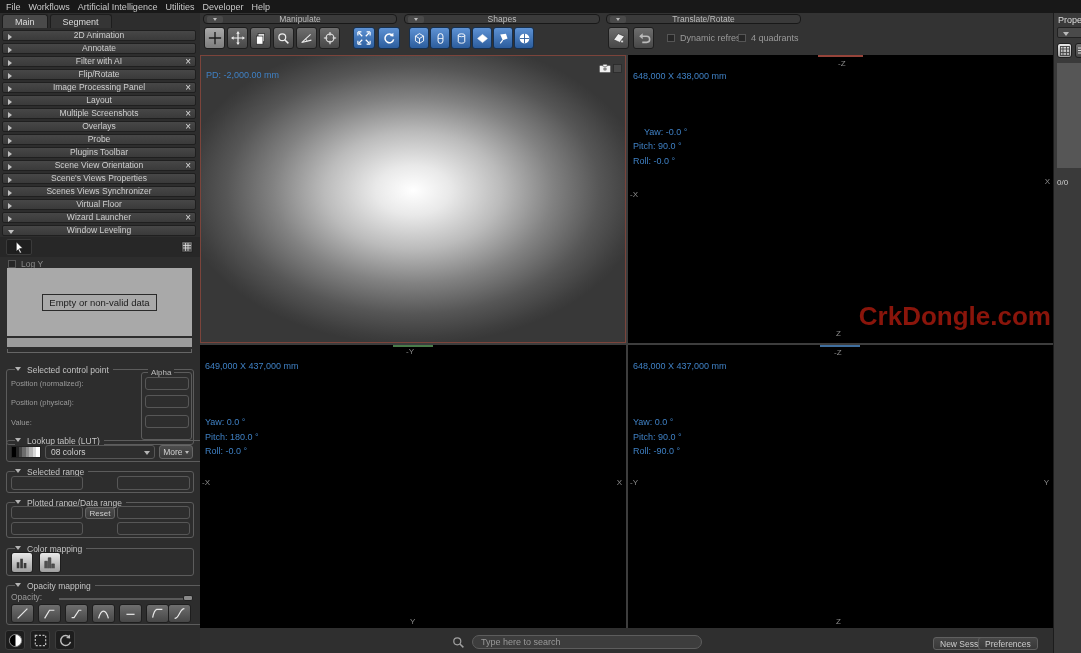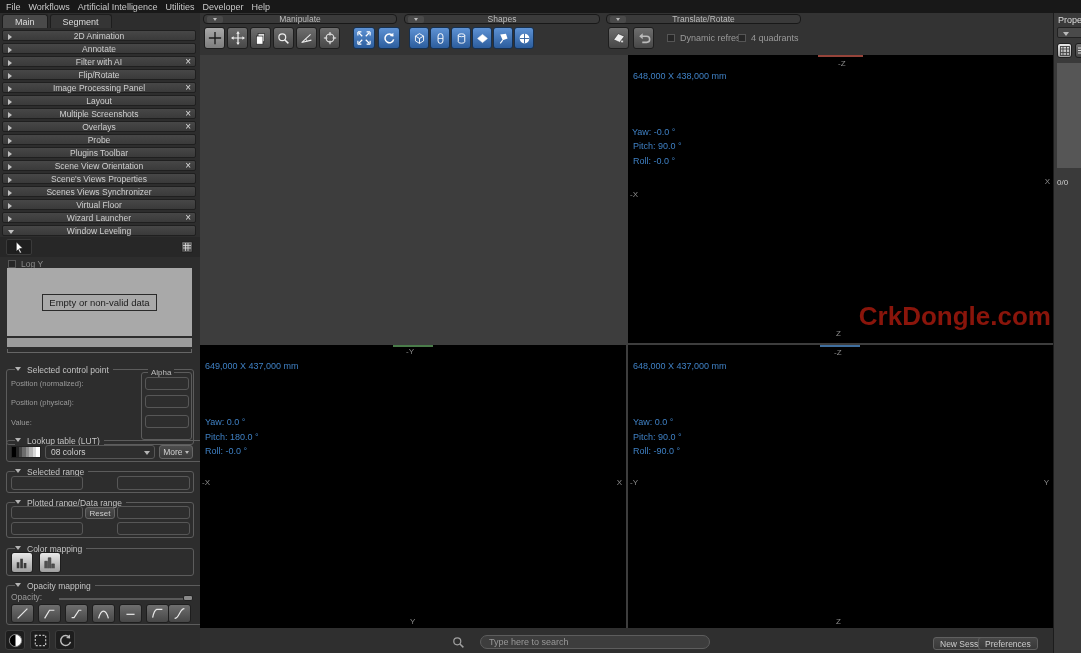--- a/index.html
+++ b/index.html
@@ -11,21 +11,21 @@
   
   .menubar { left:0; top:0; width:1081px; height:13px; background:#181818; display:flex; align-items:center; gap:8px; padding-left:6px; z-index:5; }
   .menubar span { font-size:9px; color:#c8c8c8; }
   .topdock { left:617px; top:2px; width:435px; height:10px; background:#121212; border:1px solid #3a3a3a; border-radius:5px; }
 
   
   .sidebar { left:0; top:13px; width:200px; height:640px; background:#2d2d2d; }
   .tabs { display:flex; gap:2px; padding:1px 0 0 2px; }
   .tab { height:14px; padding:0 12px; font-size:9px; color:#ddd; background:#353535; border:1px solid #1d1d1d; border-bottom:none; border-radius:3px 3px 0 0; display:flex; align-items:center; }
   .tab.active { background:#4a4a4a;text-align:right; }
-  .phead { position:relative; height:11px; margin:2px 4px 0 2px; background:linear-gradient(#474747,#3a3a3a); border:1px solid #1f1f1f; border-radius:2px; display:flex; align-items:center; justify-content:center; }
+  .phead { position:relative; height:11px; margin:2px 4px 0 2px; background:linear-gradient(#474747,#3a3a3a); border:1px solid #1f1f1f; border-radius:2px; display:flex; align-items:flex-end; justify-content:center; }
   .phead .lbl { font-size:8.5px; color:#cfcfcf; }
   .tri-r { position:absolute; left:5px; top:2.5px; width:0; height:0; border-left:4px solid #c0c0c0; border-top:3px solid transparent; border-bottom:3px solid transparent; }
   .tri-d { position:absolute; left:5px; top:3.5px; width:0; height:0; border-top:4px solid #c0c0c0; border-left:3px solid transparent; border-right:3px solid transparent; }
   .xclose { position:absolute; right:4px; top:-1px; font-size:10px; color:#ddd; line-height:11px; }
   .xclose::before { content:"\00d7"; }
 
   .wl-strip { left:0; top:237px; width:200px; height:20px; background:#272727; }
   .cursor-btn { left:6px; top:239px; width:26px; height:16px; background:#1f1f1f; border:1px solid #3a3a3a; border-radius:2px; display:flex; align-items:center; justify-content:center; }
   .mini-btn { left:181px; top:241px; width:12px; height:12px; background:linear-gradient(#6a6a6a,#4c4c4c); border:1px solid #222; border-radius:2px; display:flex; align-items:center; justify-content:center; }
   .chk { width:8px; height:8px; background:#262626; border:1px solid #555; display:inline-block; }
@@ -84,21 +84,21 @@
   
   .rpanel { left:1053px; top:13px; width:28px; height:640px; background:#3a3a3a; border-left:1px solid #1c1c1c; overflow:hidden; }
   .rp-title { position:absolute; left:4px; top:2px; width:40px; font-size:9px; color:#dcdcdc; white-space:nowrap; }
   .rp-dd { position:absolute; left:3px; top:14px; width:30px; height:11px; background:#4a4a4a; border:1px solid #222; border-radius:2px; }
   .rp-dd i { position:absolute; left:5px; top:3.5px; width:0; height:0; border-top:4px solid #bbb; border-left:3px solid transparent; border-right:3px solid transparent; }
   .rp-list { position:absolute; left:3px; top:50px; width:30px; height:105px; background:#565656; }
   .rp-count { position:absolute; left:3px; top:165px; font-size:8px; color:#cfcfcf; }
 
   
   .bottombar { left:200px; top:628px; width:853px; height:25px; background:#2f2f2f; }
-  .searchwrap { position:absolute; left:252px; top:7px; display:flex; align-items:center; gap:15px; }
+  .searchwrap { position:absolute; left:252px; top:7px; display:flex; align-items:center; gap:7px; }
   .searchinput { width:230px; height:14px; background:#3d3d3d; border:1px solid #5d5d5d; border-radius:7px; color:#ccc; font-size:9px; padding:0 8px; font-family:"Liberation Sans",sans-serif; }
   .searchinput::placeholder { color:#989898; }
   .bbtn { position:absolute; top:9px; height:13px; background:linear-gradient(#474747,#383838); border:1px solid #606060; border-radius:3px; font-size:8.5px; color:#cdcdcd; display:flex; align-items:center; padding:0 6px; }
 
   .sb-bottom { left:0px; top:628px; width:200px; height:25px; background:#2d2d2d; display:flex; gap:5px; padding:2px 0 0 5px; }
   .sbico { width:20px; height:20px; background:#1d1d1d; border:1px solid #3c3c3c; border-radius:3px; display:flex; align-items:center; justify-content:center; }
 </style>
 </head>
 <body>
 
@@ -452,26 +452,39 @@
       <span class="t">Dynamic refresh</span>
     </div>
     <div class="cbrow" style="left:538px; top:20px;">
       <span class="chk"></span>
       <span class="t">4 quadrants</span>
     </div>
   </div>
 
   <div class="vgrid abs">
 
+    <div class="vp vp-tl">
+      <span class="vlabel" style="left:5px; top:14px;">PD: -2,000.00 mm</span>
+      <div class="vp-icons">
+        <span><svg width="12" height="9" viewBox="0 0 12 9">
+              <rect x="0.5" y="1.5" width="11" height="7" rx="1" fill="#f2f2f2" stroke="#555" stroke-width="0.6"></rect>
+              <rect x="4" y="0.3" width="4" height="2" fill="#f2f2f2" stroke="#555" stroke-width="0.5"></rect>
+              <circle cx="6" cy="5" r="1.8" fill="#888"></circle>
+            </svg></span>
+        <span><svg width="9" height="9" viewBox="0 0 9 9">
+              <rect x="0.5" y="0.5" width="8" height="8" fill="#4a4a4a" stroke="#2a2a2a" stroke-width="0.8"></rect>
+            </svg></span>
+      </div>
+    </div>
 
     <div class="vp vp-tr">
       <div class="sliceline" style="left:190px; top:0px; width:45px; background:#96443a;"></div>
       <span class="alabel" style="left:210px; top:4px;">-Z</span>
       <span class="vlabel" style="left:5px; top:16px;">648,000 X 438,000 mm</span>
-      <span class="vlabel" style="left:4px; top:72px;">Yaw: -0.0 °</span>
+      <span class="vlabel" style="left:16px; top:72px;">Yaw: -0.0 °</span>
       <span class="vlabel" style="left:5px; top:86px;">Pitch: 90.0 °</span>
       <span class="vlabel" style="left:5px; top:101px;">Roll: -0.0 °</span>
       <span class="alabel" style="left:2px; top:135px;">-X</span>
       <span class="alabel" style="right:3px; top:122px;">X</span>
       <span class="alabel" style="left:208px; top:274px;">Z</span>
       <span class="watermark">CrkDongle.com</span>
     </div>
 
     <div class="vp vp-bl">
       <div class="sliceline" style="left:193px; top:0px; width:40px; background:#4a7c4a;"></div>

